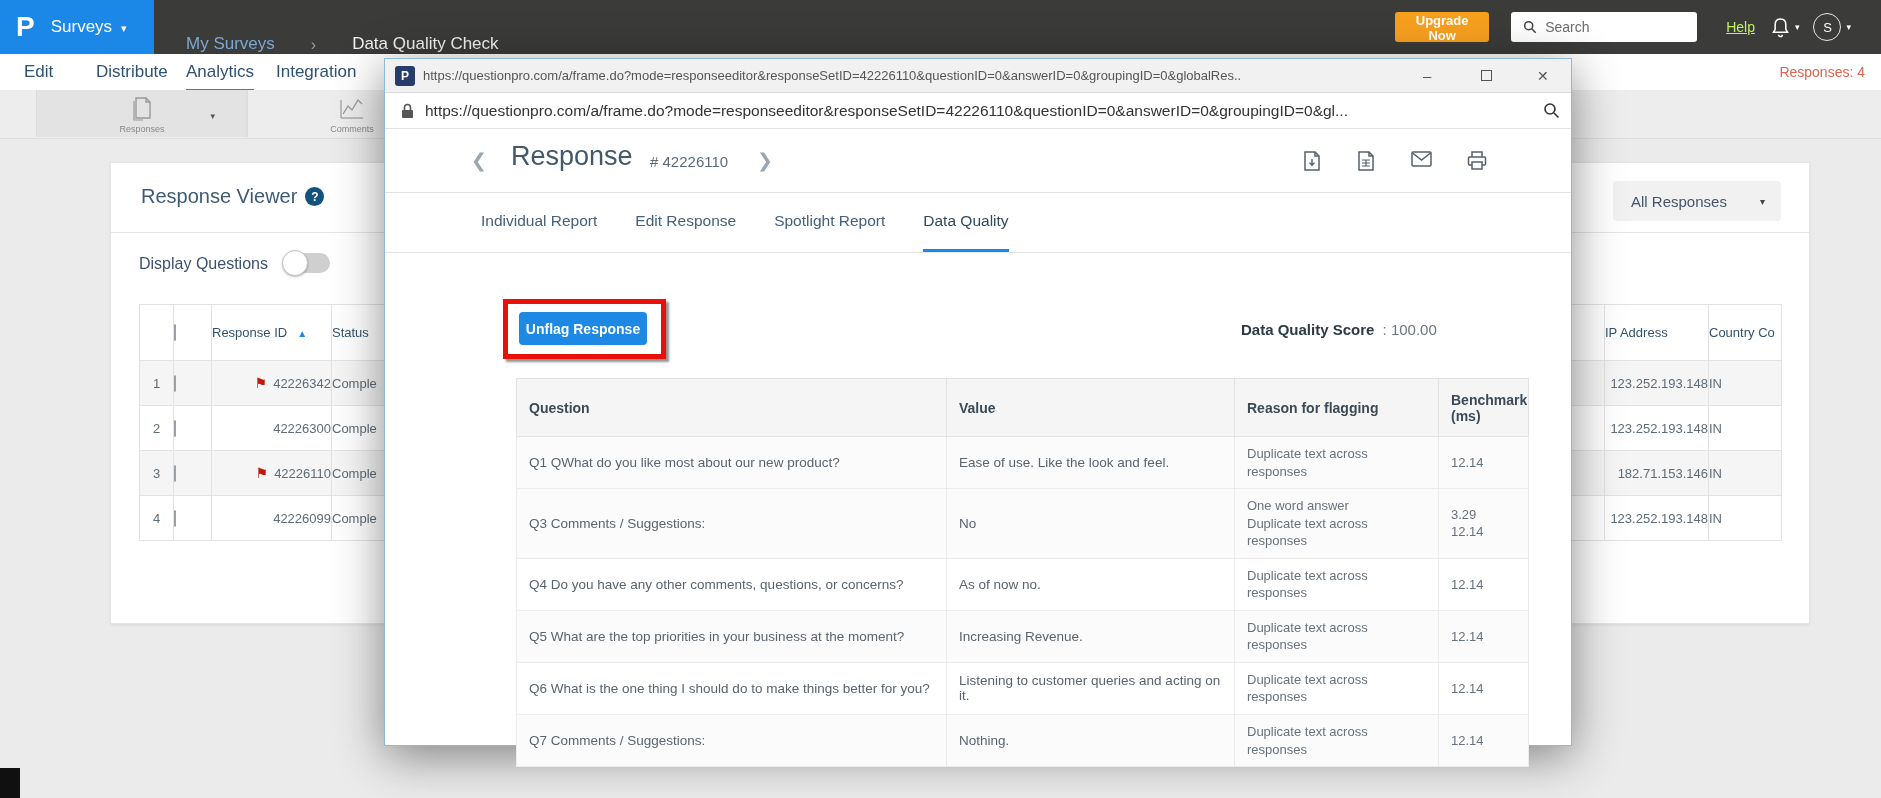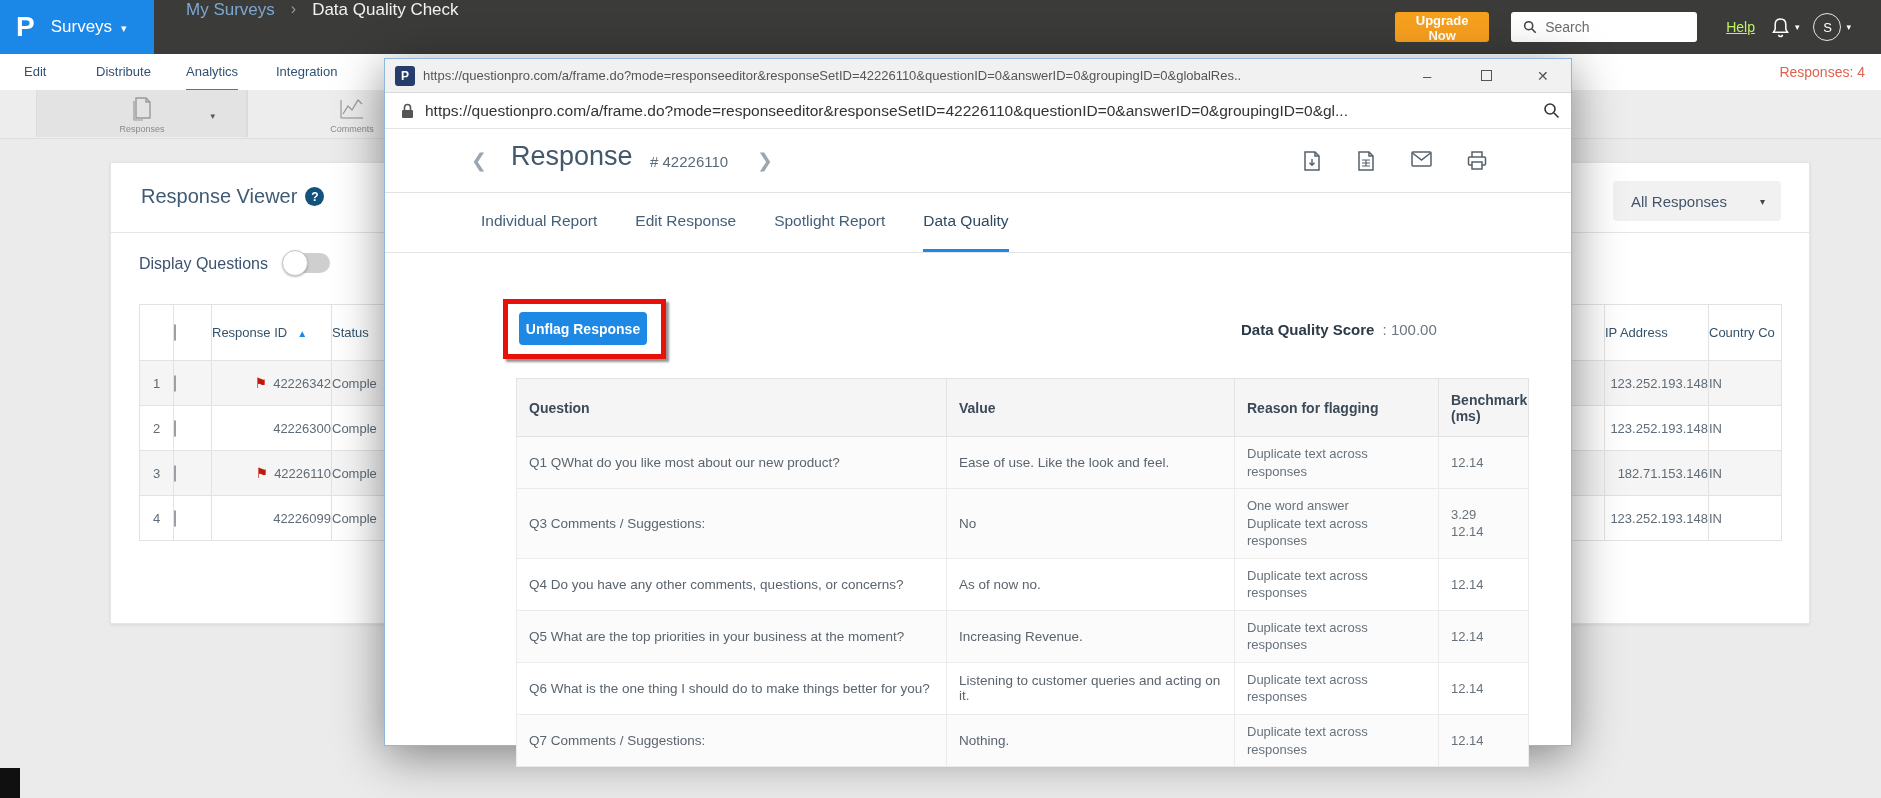--- a/index.html
+++ b/index.html
@@ -5,40 +5,40 @@
   html,body{margin:0;padding:0;}
   .stage{position:relative;width:1881px;height:798px;overflow:hidden;background:#ebebeb;
          font-family:"Liberation Sans",sans-serif;-webkit-font-smoothing:antialiased;}
 
   
   .navbar{position:absolute;left:0;top:0;width:1881px;height:54px;background:#3b3b3a;z-index:5;}
   .logo-box{position:absolute;left:0;top:0;width:154px;height:54px;background:#1b87e6;display:flex;align-items:center;cursor:pointer;}
   .logo-glyph{font-size:28px;font-weight:bold;color:#fff;margin-left:16px;}
   .logo-label{color:#fff;font-size:17px;margin-left:16px;}
   .logo-caret{color:#fff;font-size:11px;margin-left:9px;margin-top:2px;}
-  .crumbs{position:absolute;left:186px;top:0;height:54px;display:flex;align-items:flex-start;font-size:17px;}
+  .crumbs{position:absolute;left:186px;top:0;height:54px;display:flex;align-items:flex-end;font-size:17px;gap:20px;}
   .crumb1{color:#7ba7d0;cursor:pointer;}
   .crumb-sep{color:#9a9a9a;margin:0 16px;font-size:16px;}
   .crumb2{color:#f2f2f2;}
   .nav-right{position:absolute;right:30px;top:0;height:54px;display:flex;align-items:center;}
   .upgrade-btn{background:#f7a01e;color:#fff;font-size:13px;font-weight:bold;border:none;border-radius:3px;
                width:94px;height:30px;cursor:pointer;}
   .search-box{display:flex;align-items:center;background:#fff;border-radius:3px;width:186px;height:30px;margin-left:22px;padding:0 12px;box-sizing:border-box;}
   .search-box input{border:none;outline:none;font-size:14px;color:#333;width:140px;margin-left:6px;font-family:"Liberation Sans",sans-serif;background:transparent;}
   .search-box input::placeholder{color:#6d6d6d;}
   .help-link{color:#bef264;font-size:14px;margin-left:29px;cursor:pointer;text-decoration:underline;}
   .bell-wrap{display:flex;align-items:center;margin-left:16px;cursor:pointer;}
   .small-caret{color:#fff;font-size:9px;margin-left:5px;}
   .avatar-wrap{display:flex;align-items:center;margin-left:14px;cursor:pointer;}
   .avatar{width:28px;height:28px;border-radius:50%;border:1.5px solid #e8e8e8;color:#fff;font-size:13px;
           display:flex;align-items:center;justify-content:center;box-sizing:border-box;}
 
   
   .menu-row{position:absolute;left:0;top:54px;width:1881px;height:36px;background:#fff;border-bottom:1px solid #ececec;}
-  .menu-item{position:absolute;top:0;height:35px;display:flex;align-items:center;font-size:13px;color:#2f5273;cursor:pointer;}
+  .menu-item{position:absolute;top:0;height:35px;display:flex;align-items:center;font-size:17px;color:#2f5273;cursor:pointer;}
   .mi-edit{left:24px;}
   .mi-distribute{left:96px;}
   .mi-analytics{left:186px;border-bottom:2px solid #1b87e6;}
   .mi-integration{left:276px;}
   .responses-count{position:absolute;right:16px;top:0;height:35px;display:flex;align-items:center;font-size:14px;color:#e0614e;}
 
   
   .toolbar{position:absolute;left:0;top:90px;width:1881px;height:48px;background:#ededed;border-bottom:1px solid #dedede;}
   .tool-seg{position:absolute;top:0;height:47px;width:210px;border-left:1px solid #dcdcdc;border-right:1px solid #dcdcdc;cursor:pointer;}
   .seg-responses{left:36px;background:#e3e3e3;}

